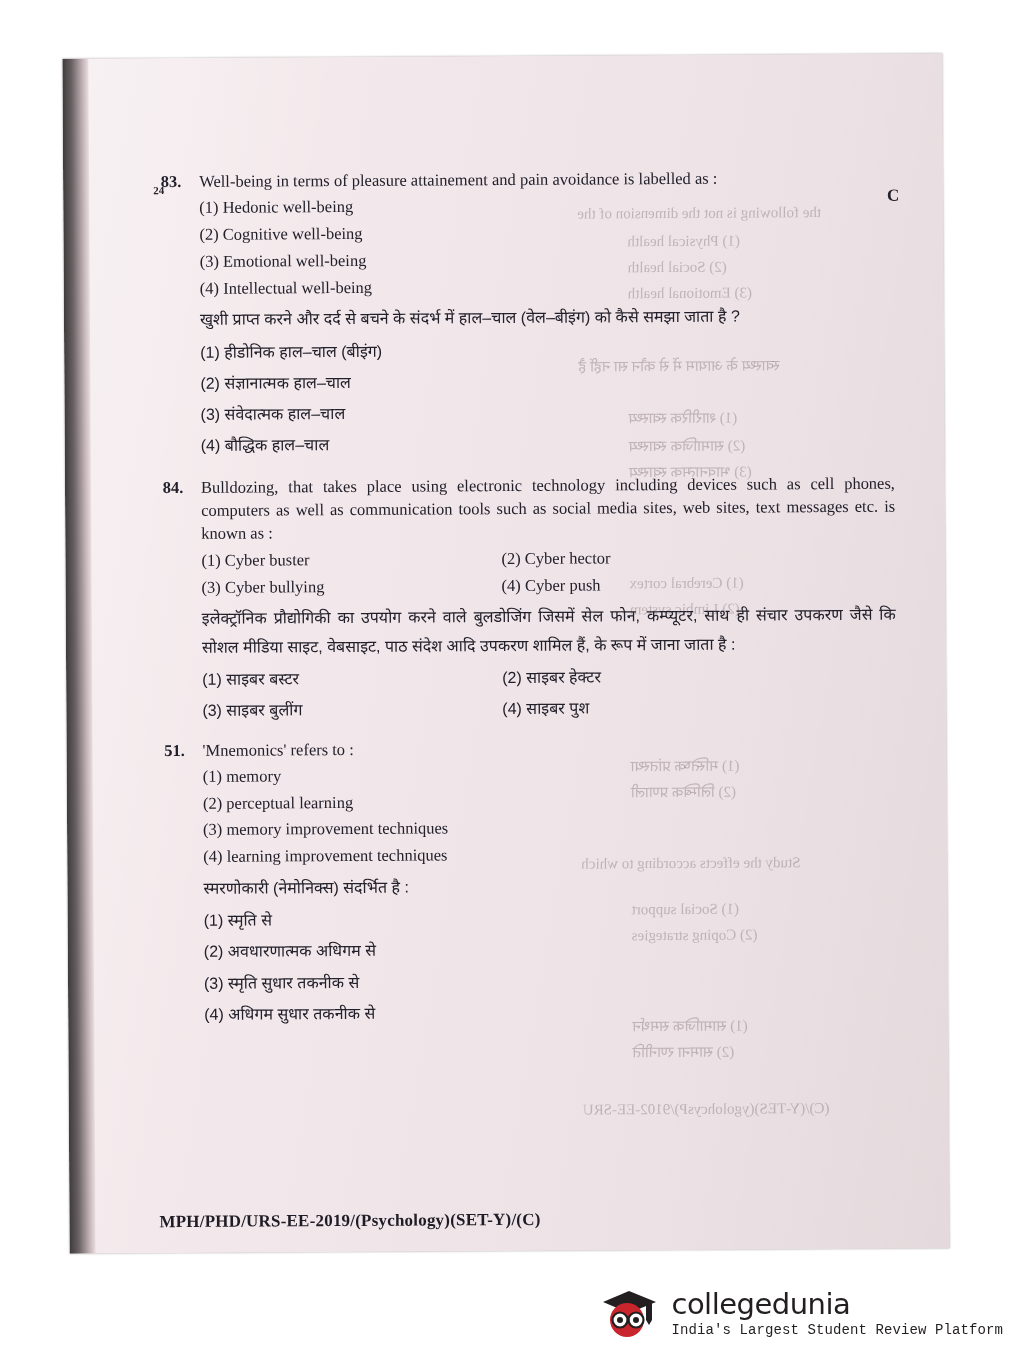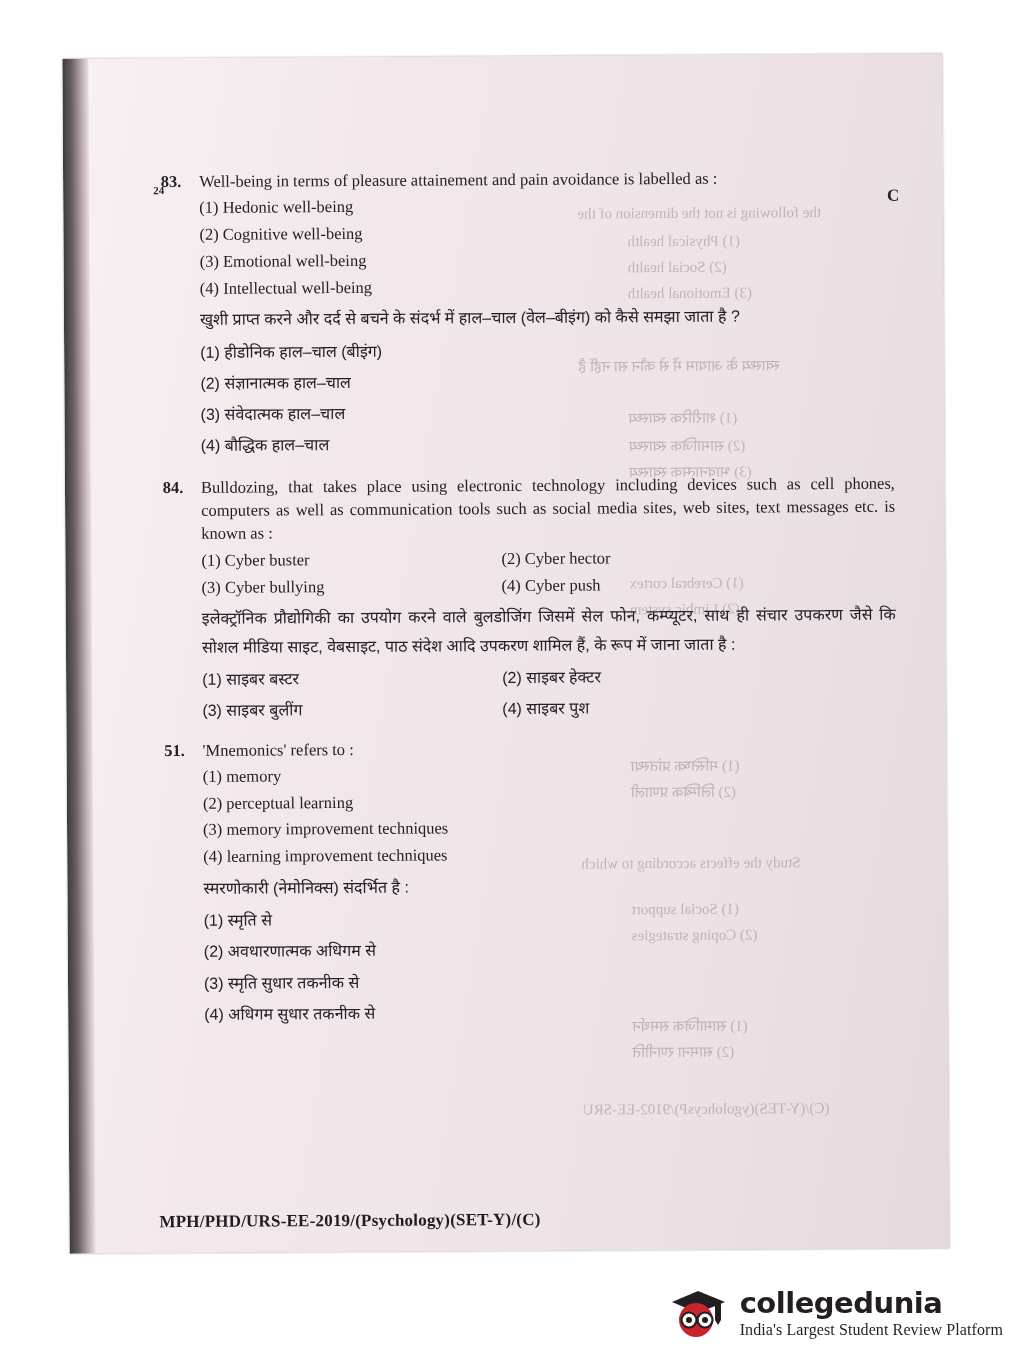--- a/index.html
+++ b/index.html
@@ -169,27 +169,27 @@
     position: relative;
     width: 62px;
     height: 58px;
   }
   .logo-text {
     line-height: 1;
   }
   .logo-title {
     font-family: "DejaVu Sans", sans-serif;
     font-size: 29px;
-    font-weight: bold;
+    font-weight: normal;
     color: #231f20;
     letter-spacing: -0.5px;
   }
   .logo-sub {
-    font-family: Liberation Serif, serif;
-    font-size: 16px;
+    font-family: Liberation Mono, monospace;
+    font-size: 14px;
     color: #231f20;
     margin-top: 4px;
     letter-spacing: 0.1px;
   }
 </style>
 </head>
 <body>
 
 <div class="scan-page">
   <div class="binding-edge"></div>

